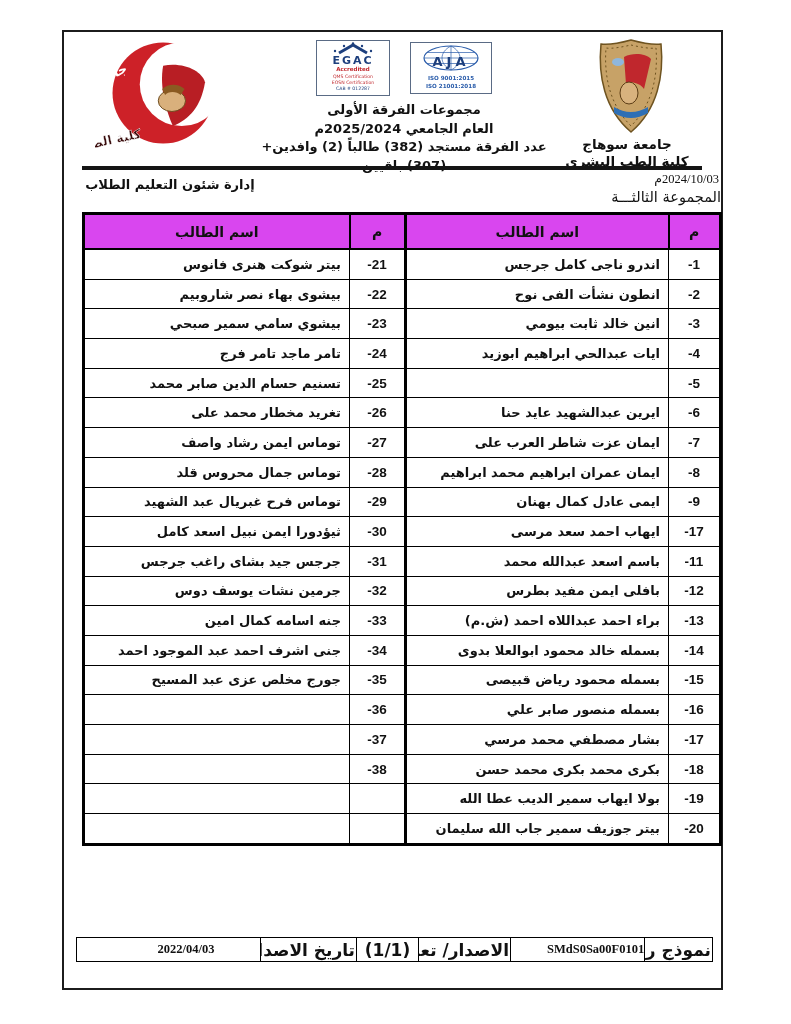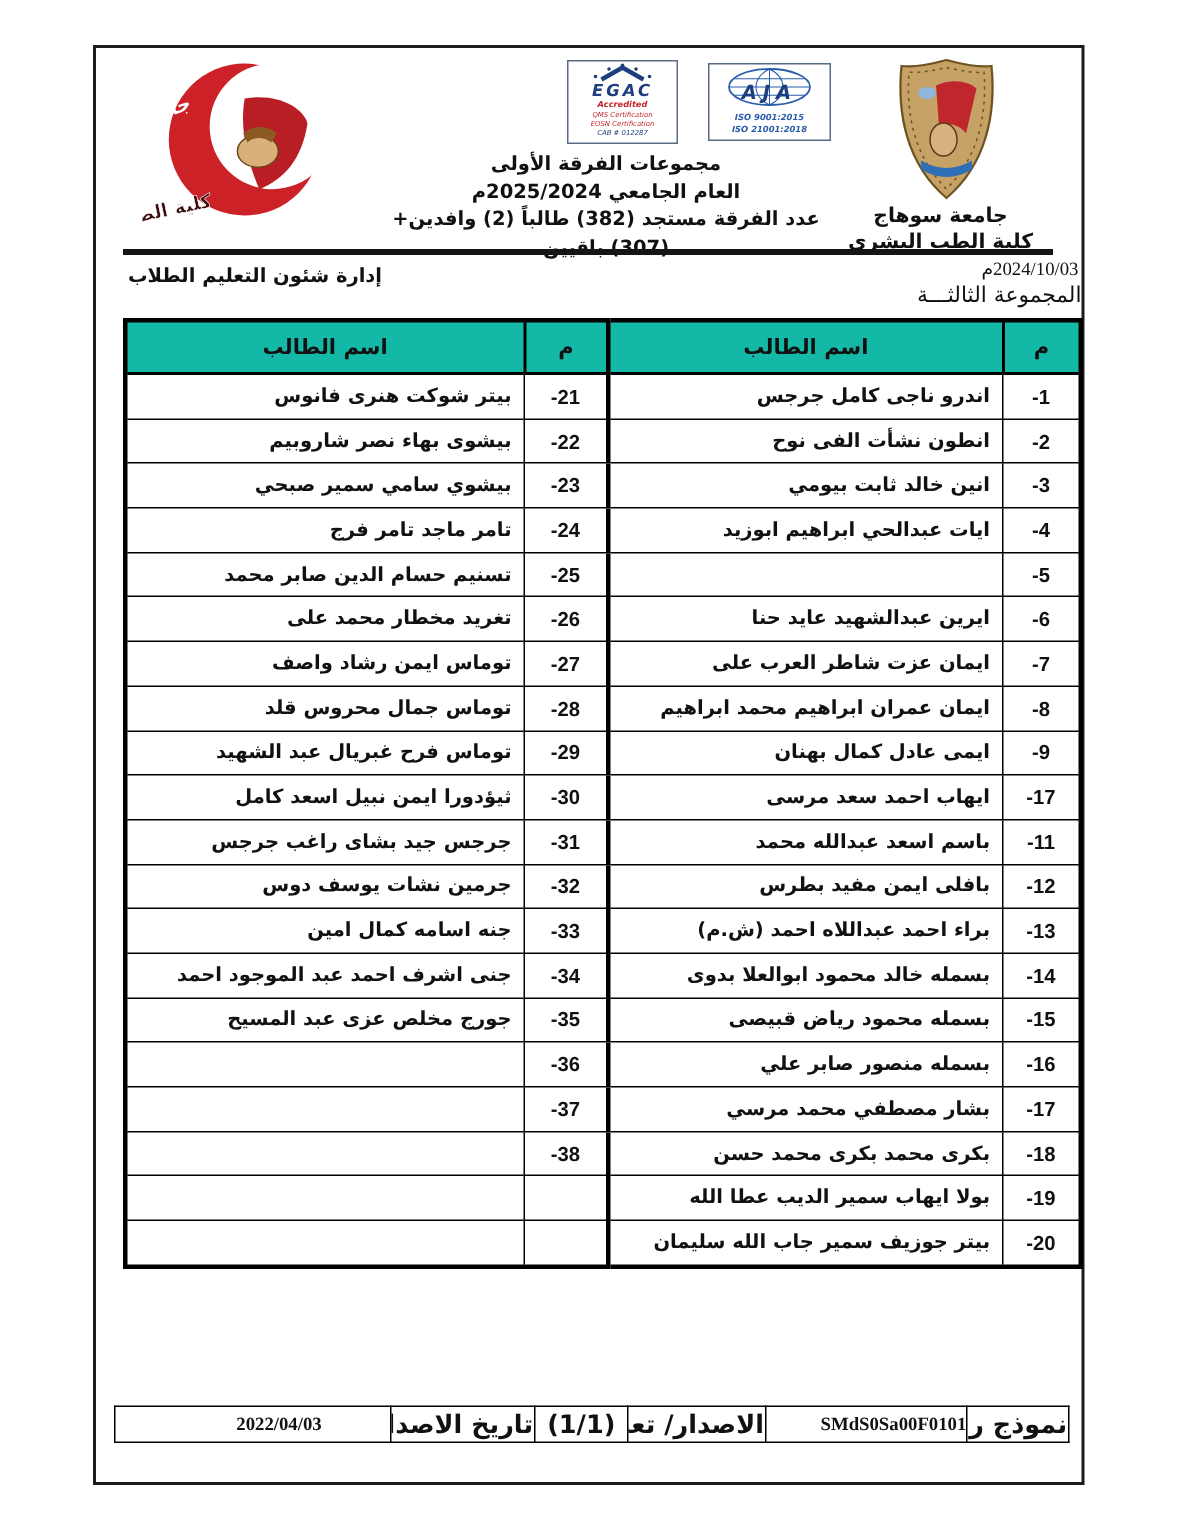--- a/index.html
+++ b/index.html
@@ -6,37 +6,37 @@
   .page{position:relative;width:791px;height:1024px;background:#fff;overflow:hidden;
         font-family:"DejaVu Sans",sans-serif;color:#111;}
   .frame{position:absolute;left:62px;top:30px;width:661px;height:960px;
          border:2px solid #1c1c1c;box-sizing:border-box;background:#fff;}
 
   
   .emblem-left{position:absolute;left:31px;top:5px;width:146px;height:112px;}
   .caption-left{position:absolute;left:2px;top:120px;width:208px;text-align:center;
                 font-weight:700;font-size:13px;direction:rtl;margin-top:25px;}
   .center-block{position:absolute;left:190px;top:8px;width:300px;text-align:center;}
-  .badges{display:flex;justify-content:flex-end;align-items:center;gap:20px;height:56px;font-style:italic;}
+  .badges{display:flex;justify-content:center;align-items:center;gap:20px;height:56px;}
   .badge{background:#fff;border:1px solid #5a6b85;}
   .center-lines{margin-top:5px;direction:rtl;font-weight:700;font-size:13px;line-height:18.5px;}
   .emblem-right{position:absolute;left:532px;top:4px;width:70px;height:100px;}
   .caption-right{position:absolute;left:470px;top:104px;width:186px;text-align:center;
                  font-weight:700;font-size:13.5px;line-height:17px;direction:rtl;}
 
   .rule{position:absolute;left:18px;top:134px;width:620px;height:4px;background:#151515;}
   .date{position:absolute;right:2px;top:139px;direction:rtl;font-size:12.5px;
         font-family:"Liberation Serif","DejaVu Sans",serif;}
   .group-title{position:absolute;left:0;top:157px;width:100%;text-align:right;
                direction:rtl;font-size:14.5px;}
 
   
   table.main{position:absolute;left:18px;top:180px;width:637px;border-collapse:collapse;
              border:3px solid #000;direction:rtl;table-layout:fixed;}
-  table.main th{height:31px;background:#14b8a6;border:2px solid #000;
+  table.main th{height:31px;background:#d946ef;border:2px solid #000;
                 font-size:14px;font-weight:700;text-align:center;}
   table.main td{height:26.7px;border:1px solid #000;vertical-align:middle;
                 overflow:hidden;white-space:nowrap;}
   td.name{font-size:13px;font-weight:700;text-align:right;padding:0 8px 0 2px;}
   td.num{font-size:13.5px;font-weight:700;text-align:center;direction:ltr;
          font-family:Liberation Sans, sans-serif;}
   .divider{border-right-width:3px !important;}
   th.divider{border-right-width:3px !important;}
 
   

